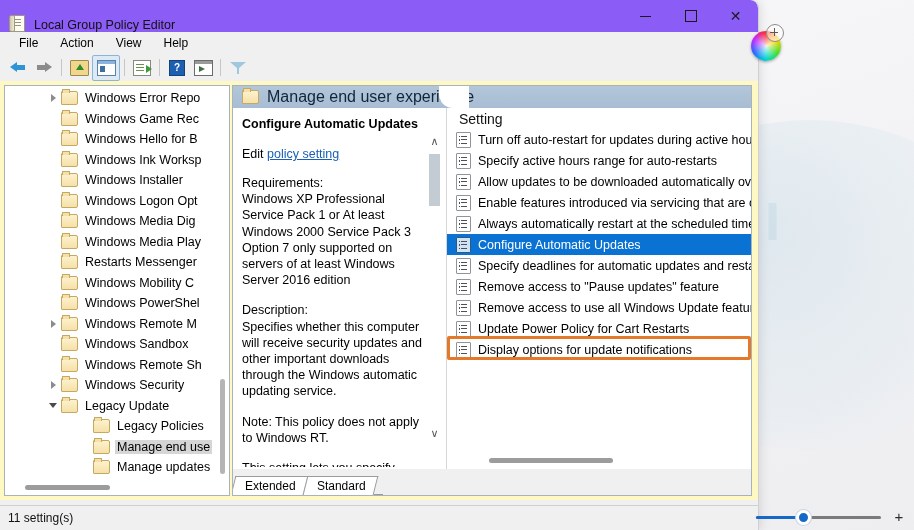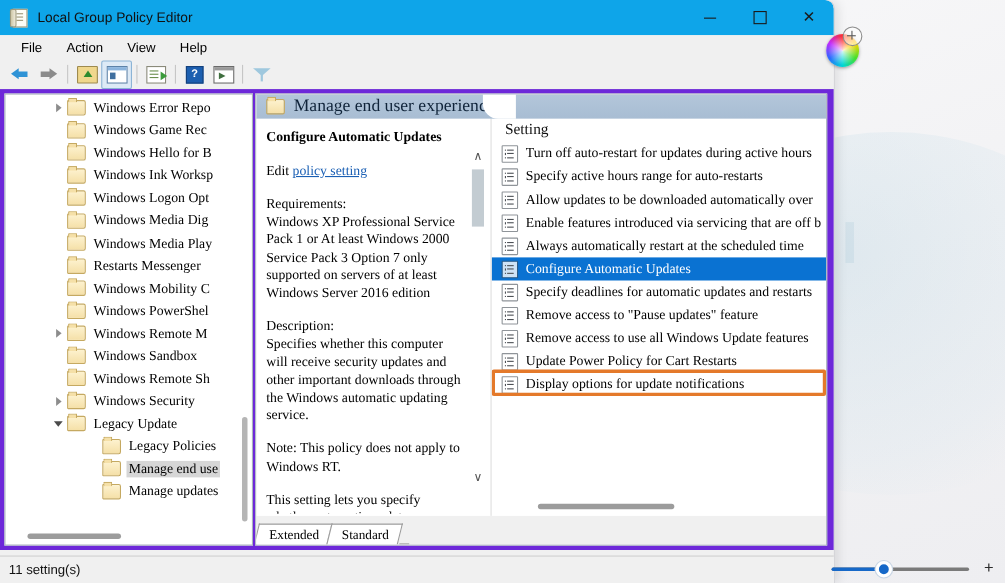--- a/index.html
+++ b/index.html
@@ -29,21 +29,21 @@
   
   #window{
     position:absolute;left:0;top:0;width:758px;height:530px;
     background:#f0f0f0;
     border-right:1px solid #cfcfd4;
     box-shadow:2px 0 10px rgba(0,0,0,.10);
     border-top-right-radius:8px;
     overflow:hidden;
   }
   .titlebar{
-    height:32px;background:#0ea5e9;display:flex;align-items:center;
+    height:32px;background:#8b5cf6;display:flex;align-items:flex-end;
     border-top-right-radius:8px;
   }
   .title-icon{width:18px;height:18px;margin-left:9px;margin-right:7px;position:relative;flex:none;}
   .title-icon .sheet{
     position:absolute;left:3px;top:1px;width:11px;height:15px;
     background:#fdfdf6;border:1px solid #a09a7d;
   }
   .title-icon .roll{
     position:absolute;left:0px;top:1px;width:4px;height:15px;border-radius:2px;
     background:linear-gradient(90deg,#cdc7a7,#efeada);border:1px solid #a09a7d;
@@ -81,21 +81,21 @@
   .ic-list:after{content:"";position:absolute;right:-2px;top:4px;border-top:4px solid transparent;border-bottom:4px solid transparent;border-left:6px solid #3b9b3b;}
   .ic-help{width:14px;height:14px;background:#1c5fb0;color:#fff;font-weight:bold;font-size:10px;display:flex;align-items:center;justify-content:center;border:1px solid #14417c;}
   .ic-win{width:17px;height:14px;background:#fff;border:1px solid #6b6b6b;position:relative;}
   .ic-win:before{content:"";position:absolute;left:0;top:0;right:0;height:3px;background:#9a9a9a;}
   .ic-win:after{content:"";position:absolute;left:4px;top:5px;border-top:3.5px solid transparent;border-bottom:3.5px solid transparent;border-left:6px solid #3f6f3f;}
   .ic-filter{width:16px;height:14px;position:relative;}
   .ic-filter:before{content:"";position:absolute;left:0;top:1px;border-left:8px solid transparent;border-right:8px solid transparent;border-top:7px solid #9fc8de;}
   .ic-filter:after{content:"";position:absolute;left:7px;top:7px;width:2px;height:6px;background:#9fc8de;}
 
   
-  .content{position:absolute;left:0;top:81px;width:758px;height:419px;background:#6d28d9;font-family:Liberation Serif, serif;}
+  .content{position:absolute;left:0;top:81px;width:758px;height:419px;background:#fef9c3;}
 
   
   .tree-pane{
     position:absolute;left:4px;top:4px;width:224px;height:409px;
     background:#fff;border:1px solid #a9b3bd;overflow:hidden;
   }
   .tree-list{position:absolute;left:0;top:2px;right:12px;}
   .tree-row{height:20.5px;display:flex;align-items:center;white-space:nowrap;font-size:12.5px;position:relative;}
   .tree-row.sel .tree-label{background:#d6d6d6;}
   .chev{width:16px;height:20px;display:flex;align-items:center;justify-content:center;color:#6d6d6d;font-size:9px;flex:none;}
@@ -297,20 +297,26 @@
           <div class="tree-row">
             <div style="width: 40px; flex: 0 0 auto;"></div>
             <div class="chev "></div>
             <div class="folder"></div>
             <div class="tree-label">Windows Ink Worksp</div>
           </div>
           <div class="tree-row">
             <div style="width: 40px; flex: 0 0 auto;"></div>
             <div class="chev "></div>
             <div class="folder"></div>
+            <div class="tree-label">Windows Installer</div>
+          </div>
+          <div class="tree-row">
+            <div style="width: 40px; flex: 0 0 auto;"></div>
+            <div class="chev "></div>
+            <div class="folder"></div>
             <div class="tree-label">Windows Logon Opt</div>
           </div>
           <div class="tree-row">
             <div style="width: 40px; flex: 0 0 auto;"></div>
             <div class="chev "></div>
             <div class="folder"></div>
             <div class="tree-label">Windows Media Dig</div>
           </div>
           <div class="tree-row">
             <div style="width: 40px; flex: 0 0 auto;"></div>

